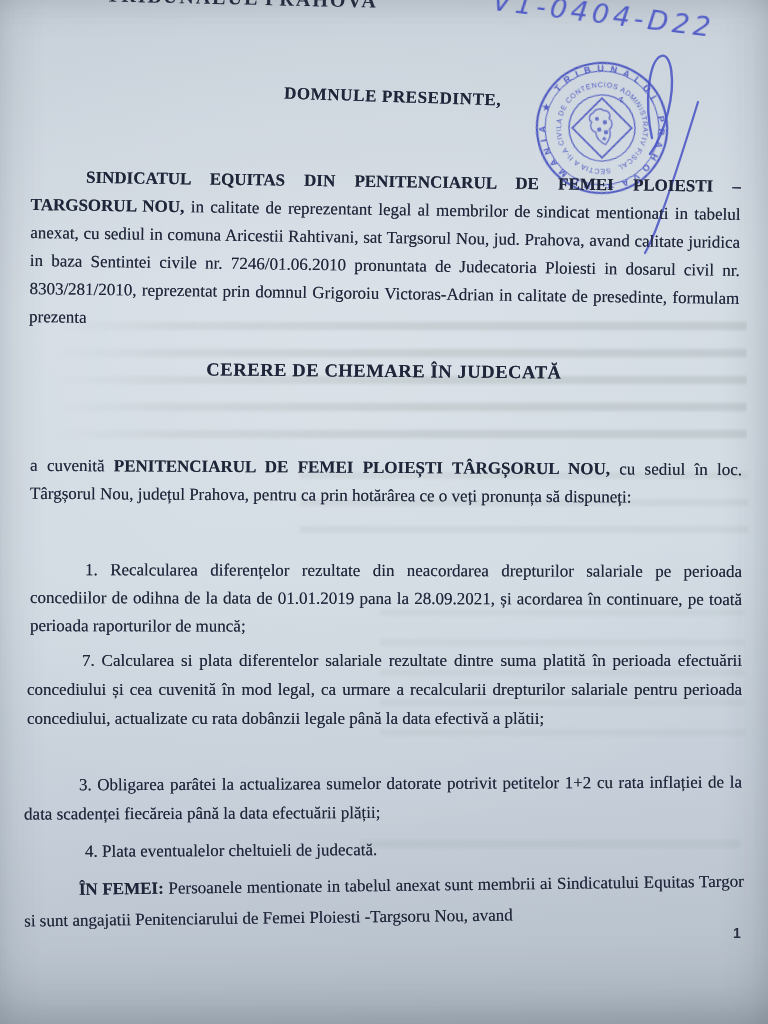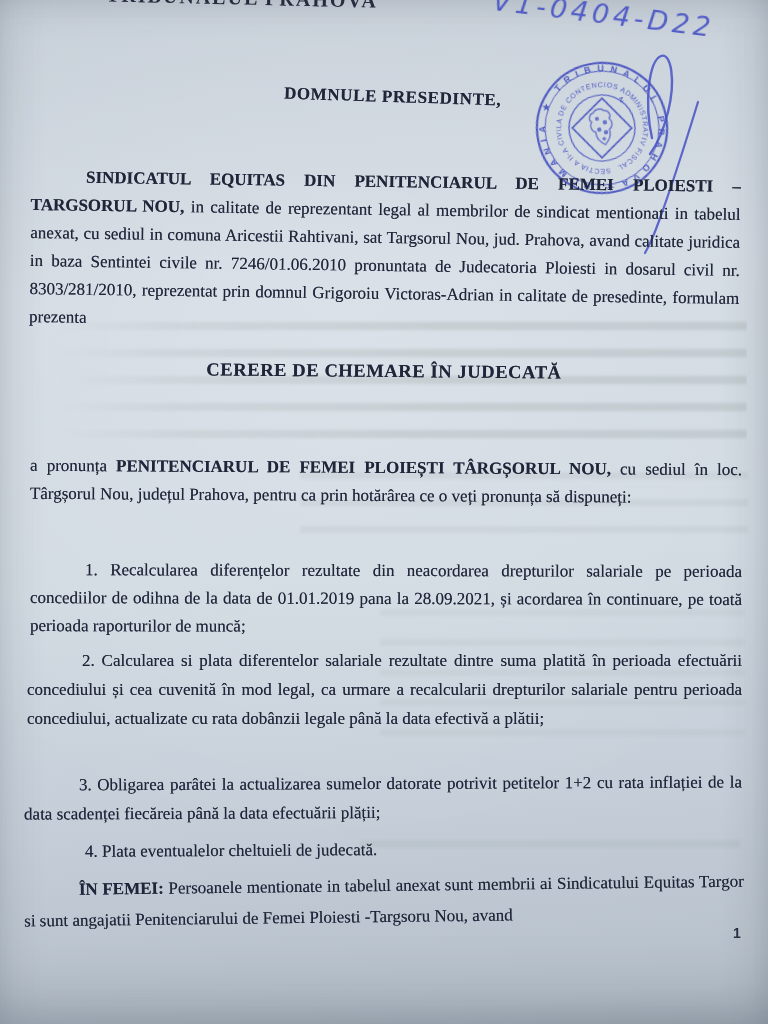--- a/index.html
+++ b/index.html
@@ -112,24 +112,24 @@
 
   <svg class="signature" viewBox="0 0 140 215">
     <path d="M 62,98 C 54,62 59,21 71,16 C 81,12 86,40 78,72 C 73,92 66,106 60,114" fill="none" stroke="#4753c5" stroke-width="2.4" stroke-linecap="round"></path>
     <path d="M 108,62 C 97,98 81,148 69,181 C 64,195 59,206 55,213" fill="none" stroke="#4753c5" stroke-width="2.2" stroke-linecap="round"></path>
   </svg>
 
   <p class="txt p-intro indent"><b>SINDICATUL EQUITAS DIN PENITENCIARUL DE FEMEI PLOIESTI – TARGSORUL NOU,</b><span> in calitate de reprezentant legal al membrilor de sindicat mentionati  in tabelul anexat, cu sediul in comuna Aricestii Rahtivani, sat Targsorul Nou, jud. Prahova, avand calitate juridica in baza Sentintei civile nr. 7246/01.06.2010 pronuntata de Judecatoria Ploiesti in dosarul civil nr. 8303/281/2010, reprezentat prin domnul Grigoroiu Victoras-Adrian in calitate de presedinte, formulam prezenta</span></p>
 
   <div class="doc-title">CERERE DE CHEMARE ÎN JUDECATĂ</div>
 
-  <p class="txt p-defendant"><span>a pronunța </span><b>PENITENCIARUL DE FEMEI PLOIEȘTI TÂRGȘORUL NOU,</b><span> cu sediul în loc. Târgșorul Nou, județul Prahova, pentru ca prin hotărârea ce o veți pronunța să dispuneți:</span></p>
+  <p class="txt p-defendant"><span>a cuvenită </span><b>PENITENCIARUL DE FEMEI PLOIEȘTI TÂRGȘORUL NOU,</b><span> cu sediul în loc. Târgșorul Nou, județul Prahova, pentru ca prin hotărârea ce o veți pronunța să dispuneți:</span></p>
 
   <p class="txt claim1 indent">1. Recalcularea diferențelor rezultate din neacordarea drepturilor salariale pe perioada concediilor de odihna de la data de 01.01.2019 pana la 28.09.2021, și acordarea în continuare, pe toată perioada raporturilor de muncă;</p>
-  <p class="txt claim2 indent">2. Calcularea si plata diferentelor salariale rezultate dintre suma platită în perioada efectuării concediului și cea cuvenită în mod legal, ca urmare a recalcularii drepturilor salariale pentru perioada concediului, actualizate cu rata dobânzii legale până la data efectivă a plătii;</p>
+  <p class="txt claim2 indent">7. Calcularea si plata diferentelor salariale rezultate dintre suma platită în perioada efectuării concediului și cea cuvenită în mod legal, ca urmare a recalcularii drepturilor salariale pentru perioada concediului, actualizate cu rata dobânzii legale până la data efectivă a plătii;</p>
   <p class="txt claim3 indent">3. Obligarea parâtei la actualizarea sumelor datorate potrivit petitelor 1+2 cu rata inflației de la data scadenței fiecăreia până la data efectuării plății;</p>
   <p class="txt claim4 indent">4. Plata eventualelor cheltuieli de judecată.</p>
 
   <p class="txt p-infact indent"><b>ÎN FEMEI:</b><span> Persoanele mentionate in tabelul anexat sunt membrii ai Sindicatului Equitas Targor si sunt  angajatii Penitenciarului de Femei Ploiesti -Targsoru Nou, avand</span></p>
 
   <div class="pageno">1</div>
 
 </div>
 
 </body></html>

